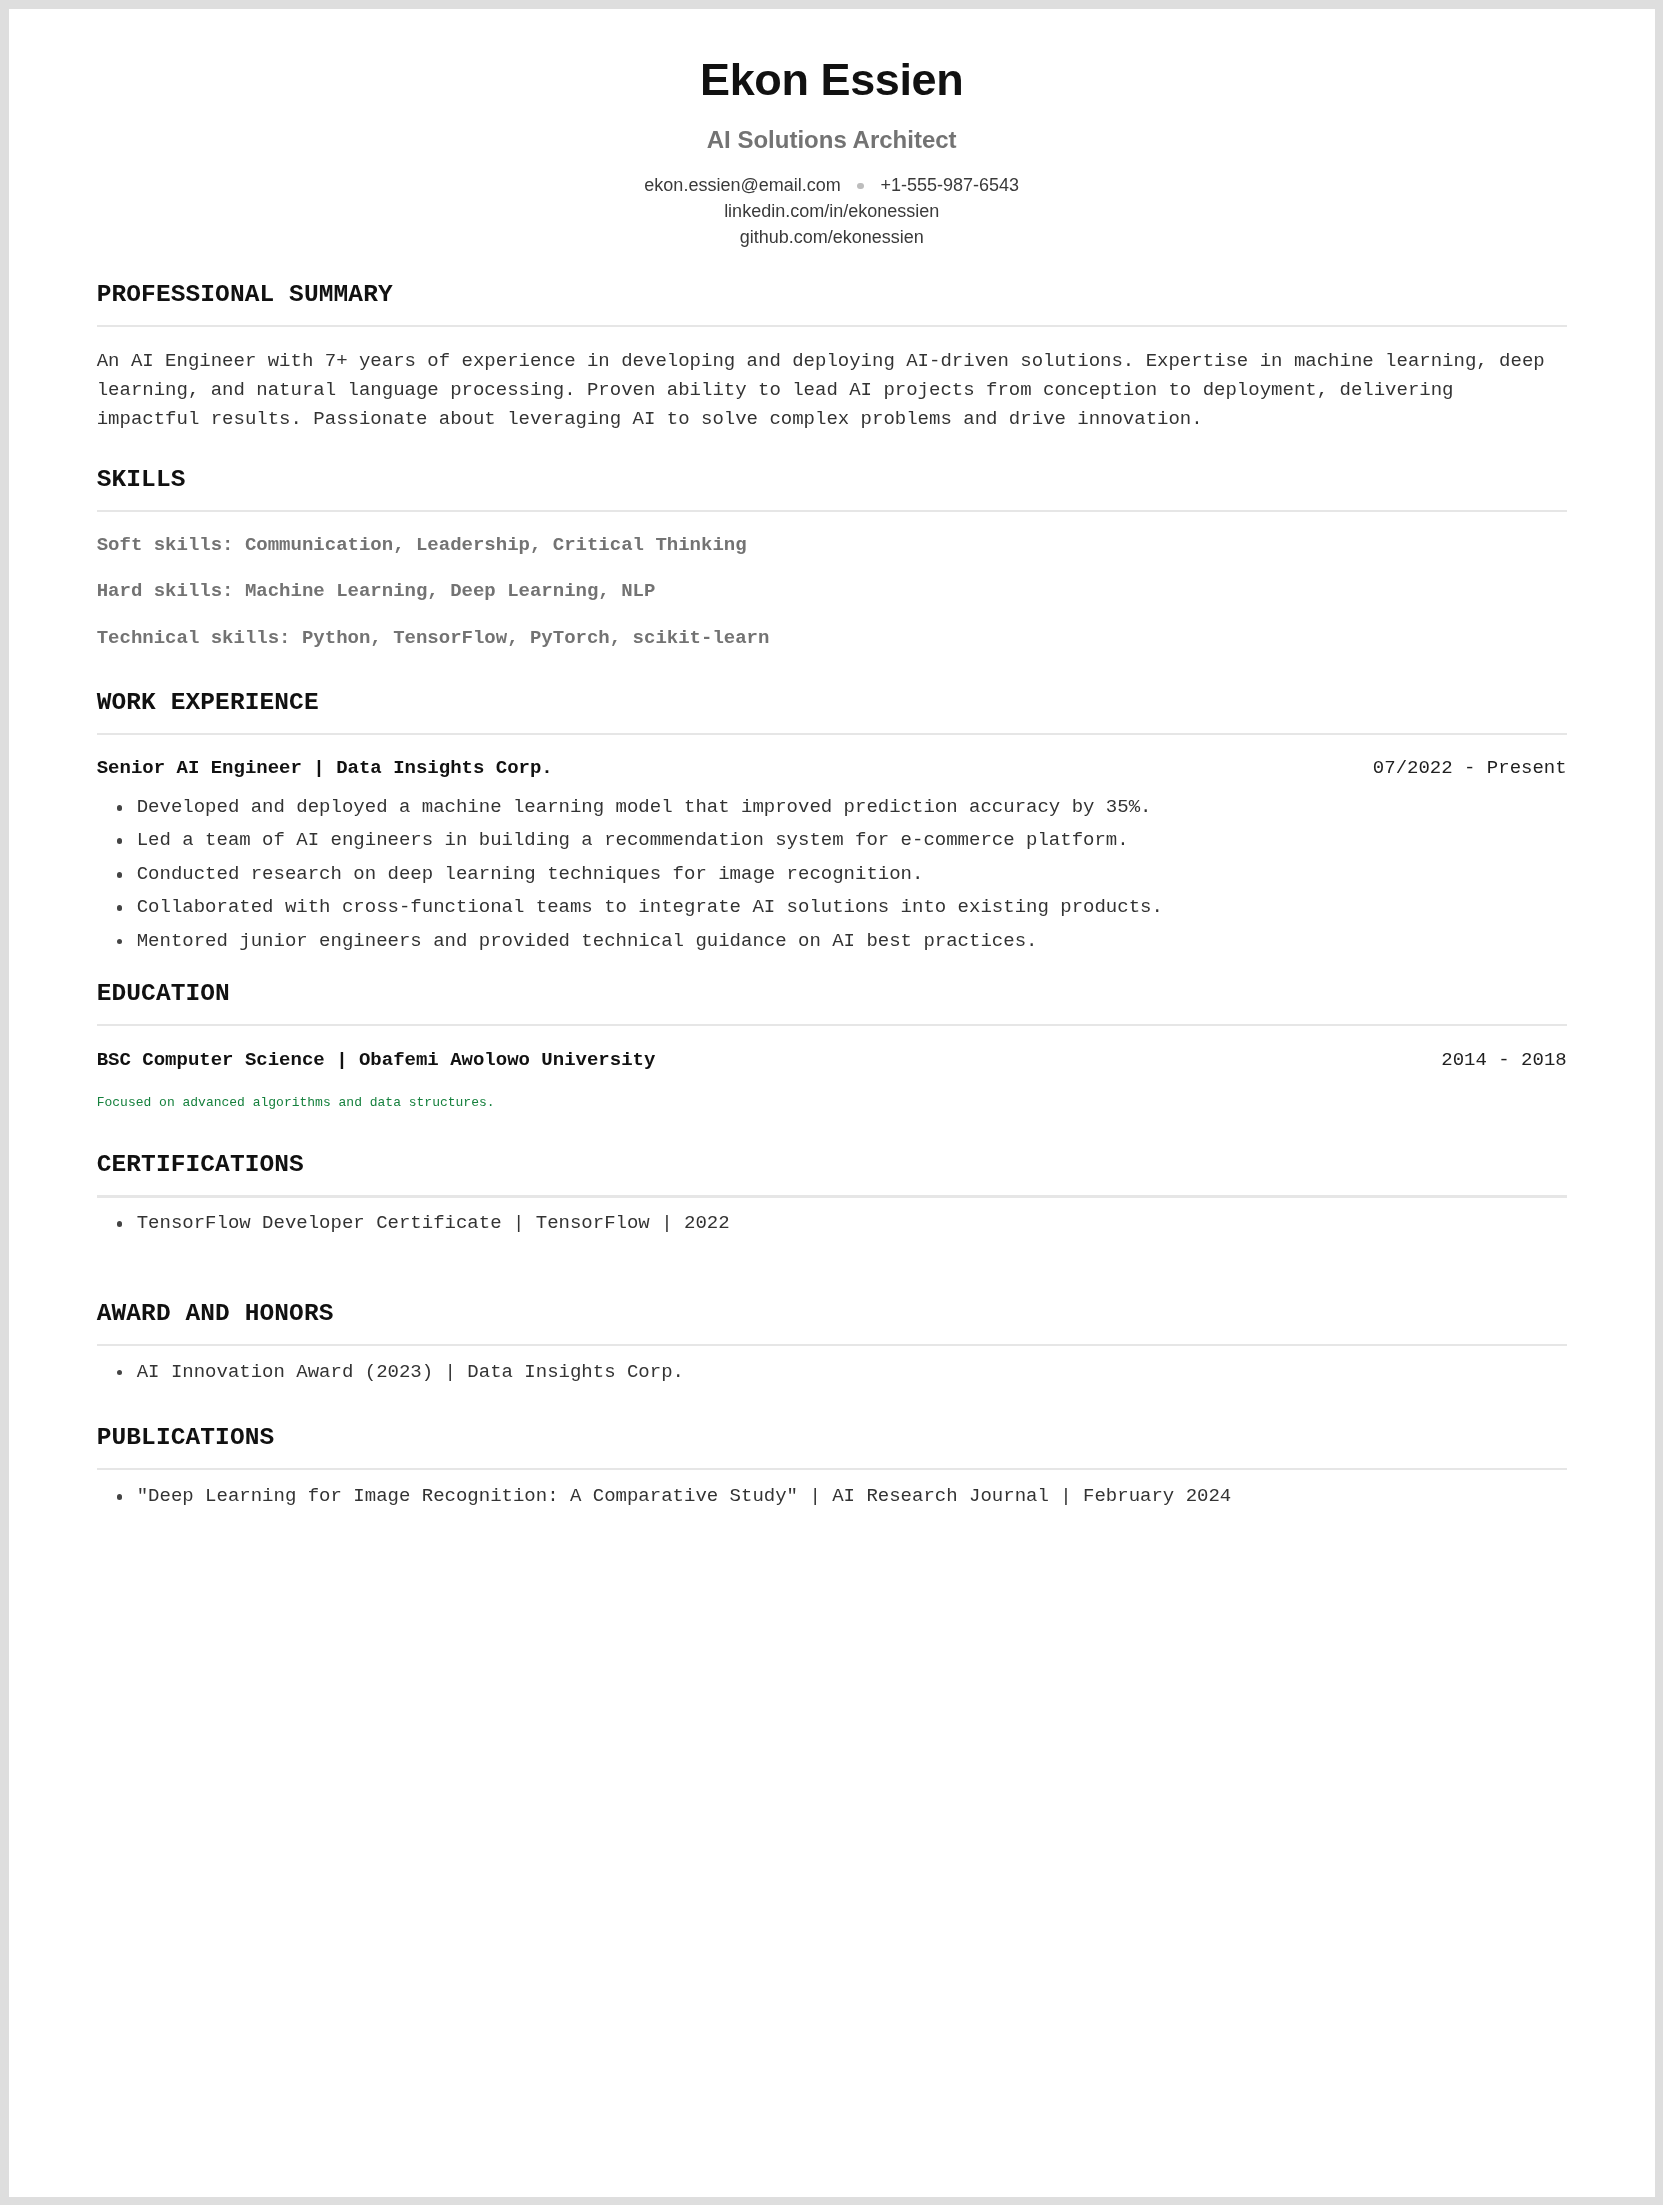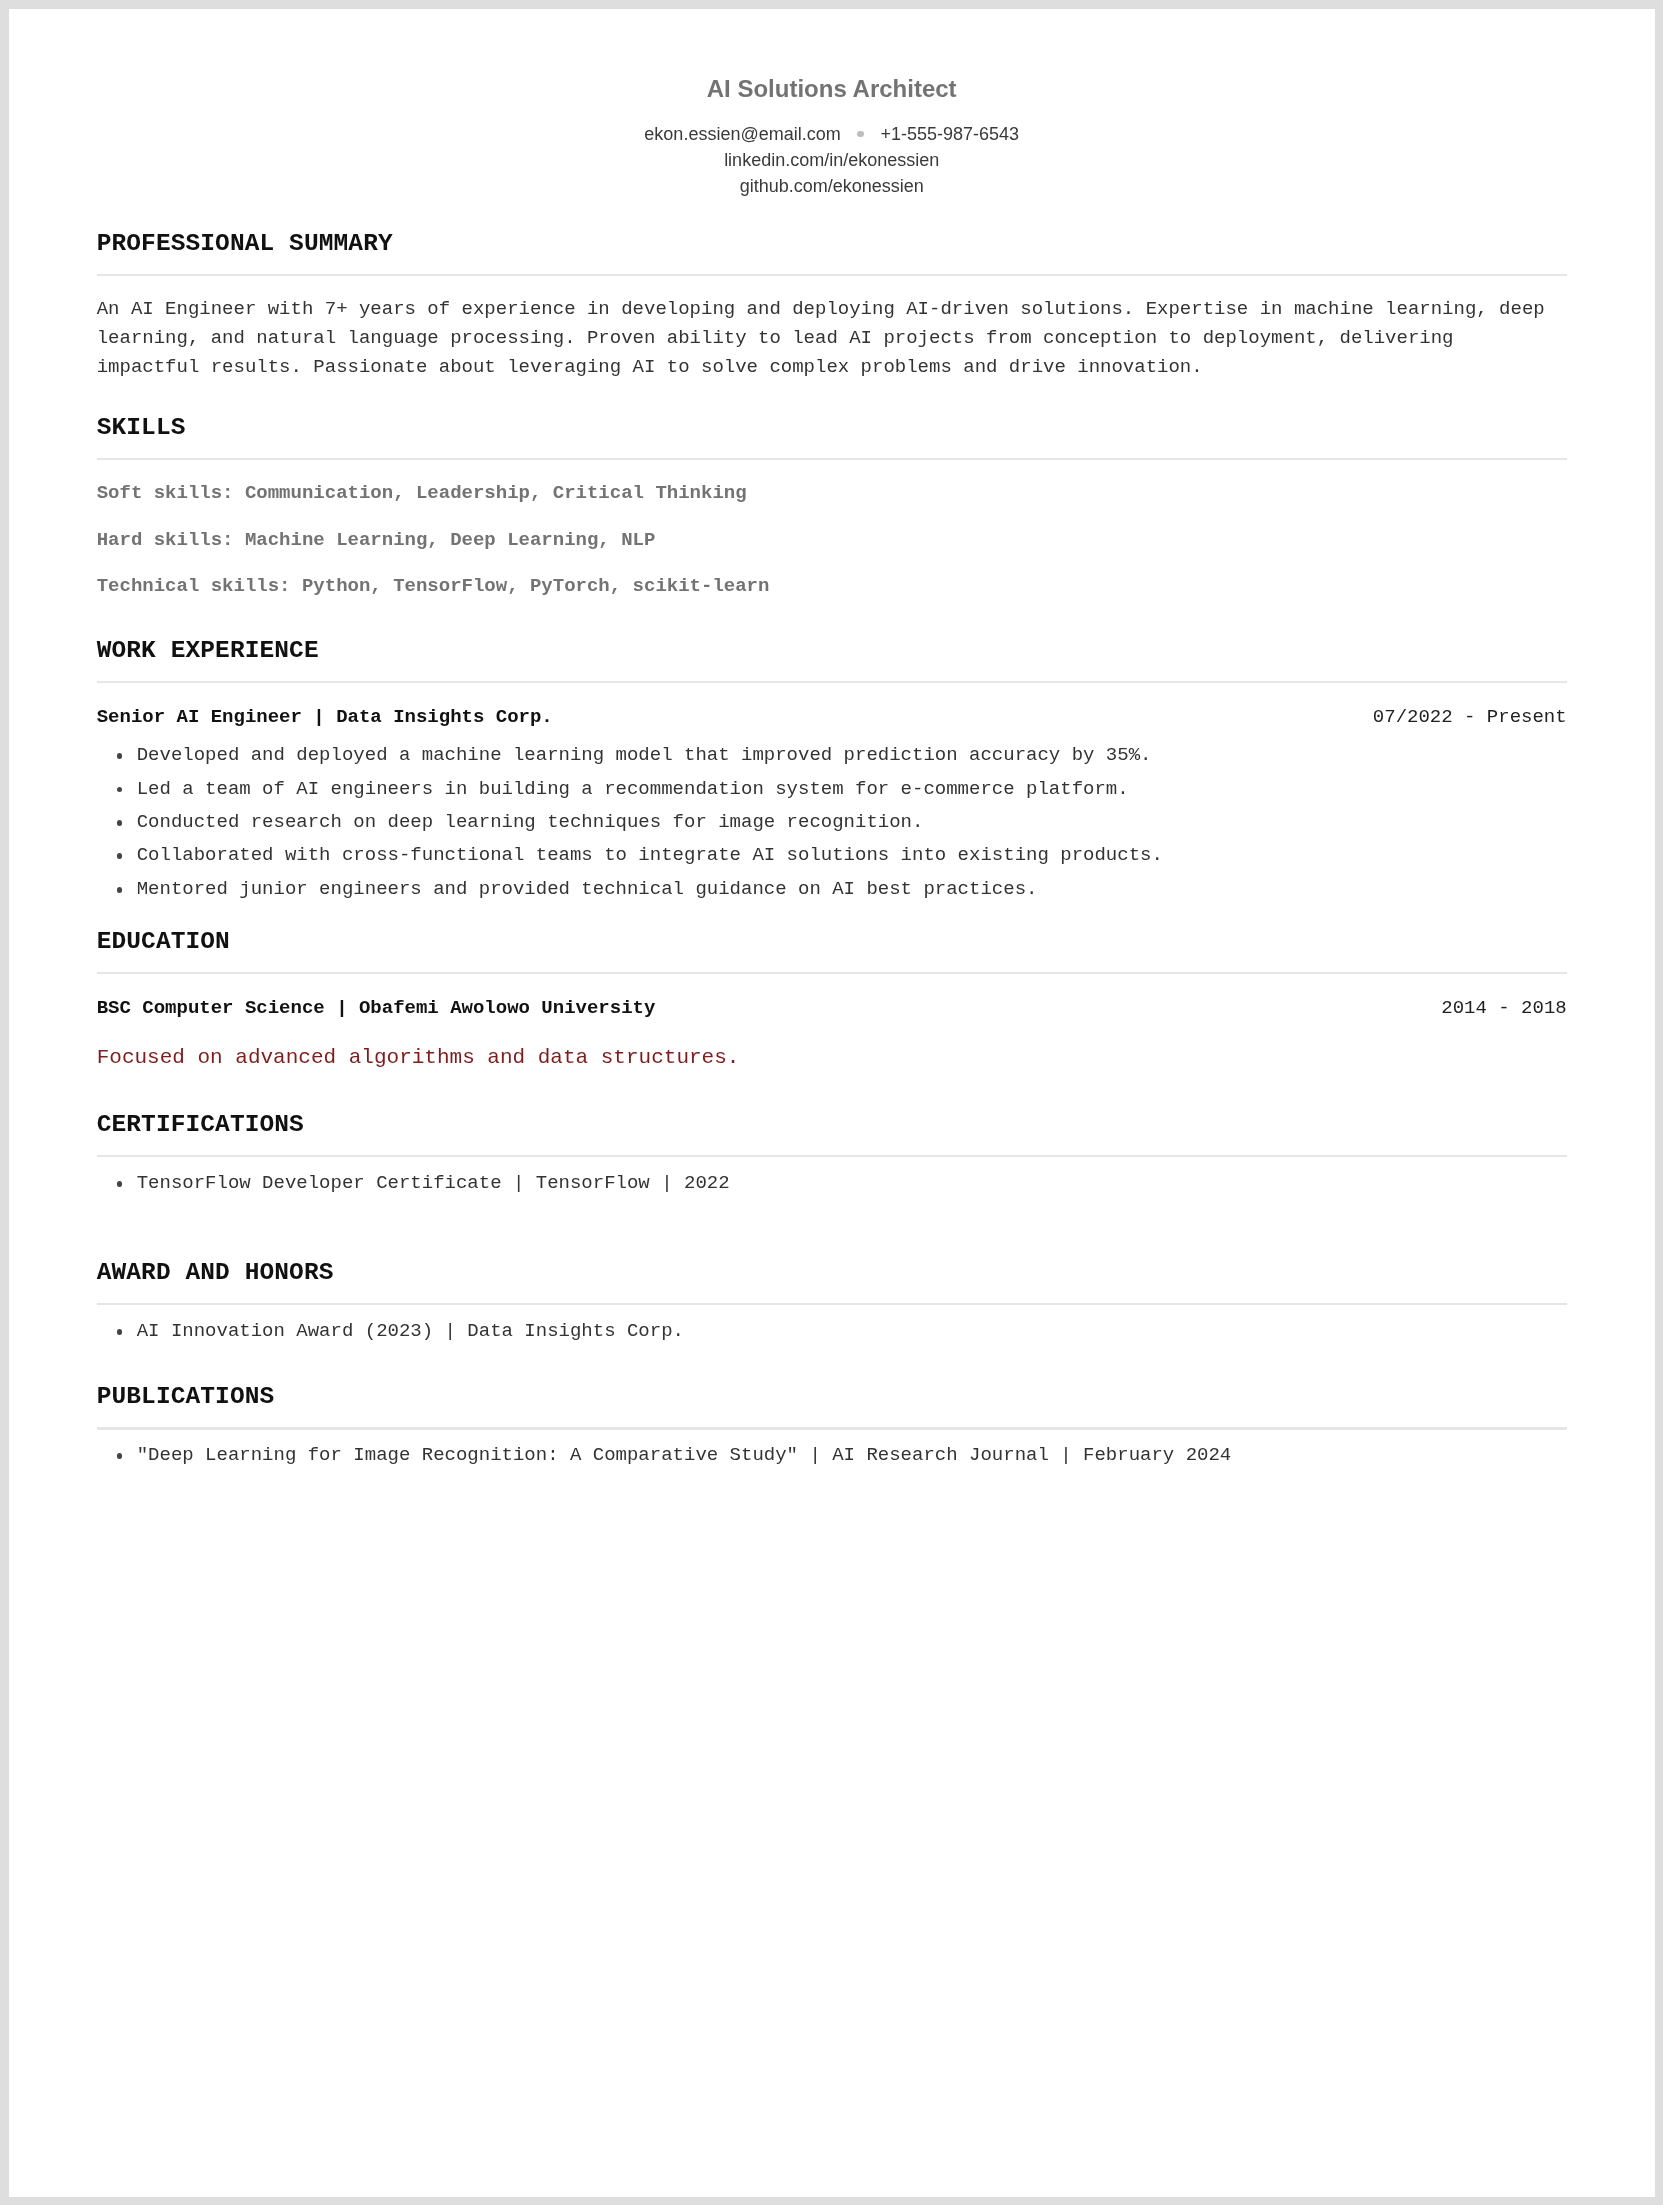--- a/index.html
+++ b/index.html
@@ -135,39 +135,40 @@
     position: absolute;
     left: 20px;
     top: 10px;
     width: 5.8px;
     height: 5.8px;
     border-radius: 50%;
     background: #444444;
   }
 
   .entry-note {
-    font-size: 21px;
-    color: #7f1d1d;
+    font-size: 13px;
+    color: #15803d;
     line-height: 1.4;
     margin-top: 21.7px;
   }
 
   .section.experience { margin-top: 38px; }
   .section.education  { margin-top: 27px; }
   .section.certs      { margin-top: 40px; }
   .section.awards     { margin-top: 64px; }
   .section.pubs       { margin-top: 40px; }
 </style>
 </head>
 <body>
 
 <div id="page">
   <div class="inner">
 
     <div class="header">
+      <div class="name">Ekon Essien</div>
       <div class="job-title">AI Solutions Architect</div>
       <div class="contact-line">
         <span>ekon.essien@email.com</span>
         <span class="sep-dot"></span>
         <span>+1-555-987-6543</span>
       </div>
       <div class="contact-sub">linkedin.com/in/ekonessien</div>
       <div class="contact-sub">github.com/ekonessien</div>
     </div>
 

